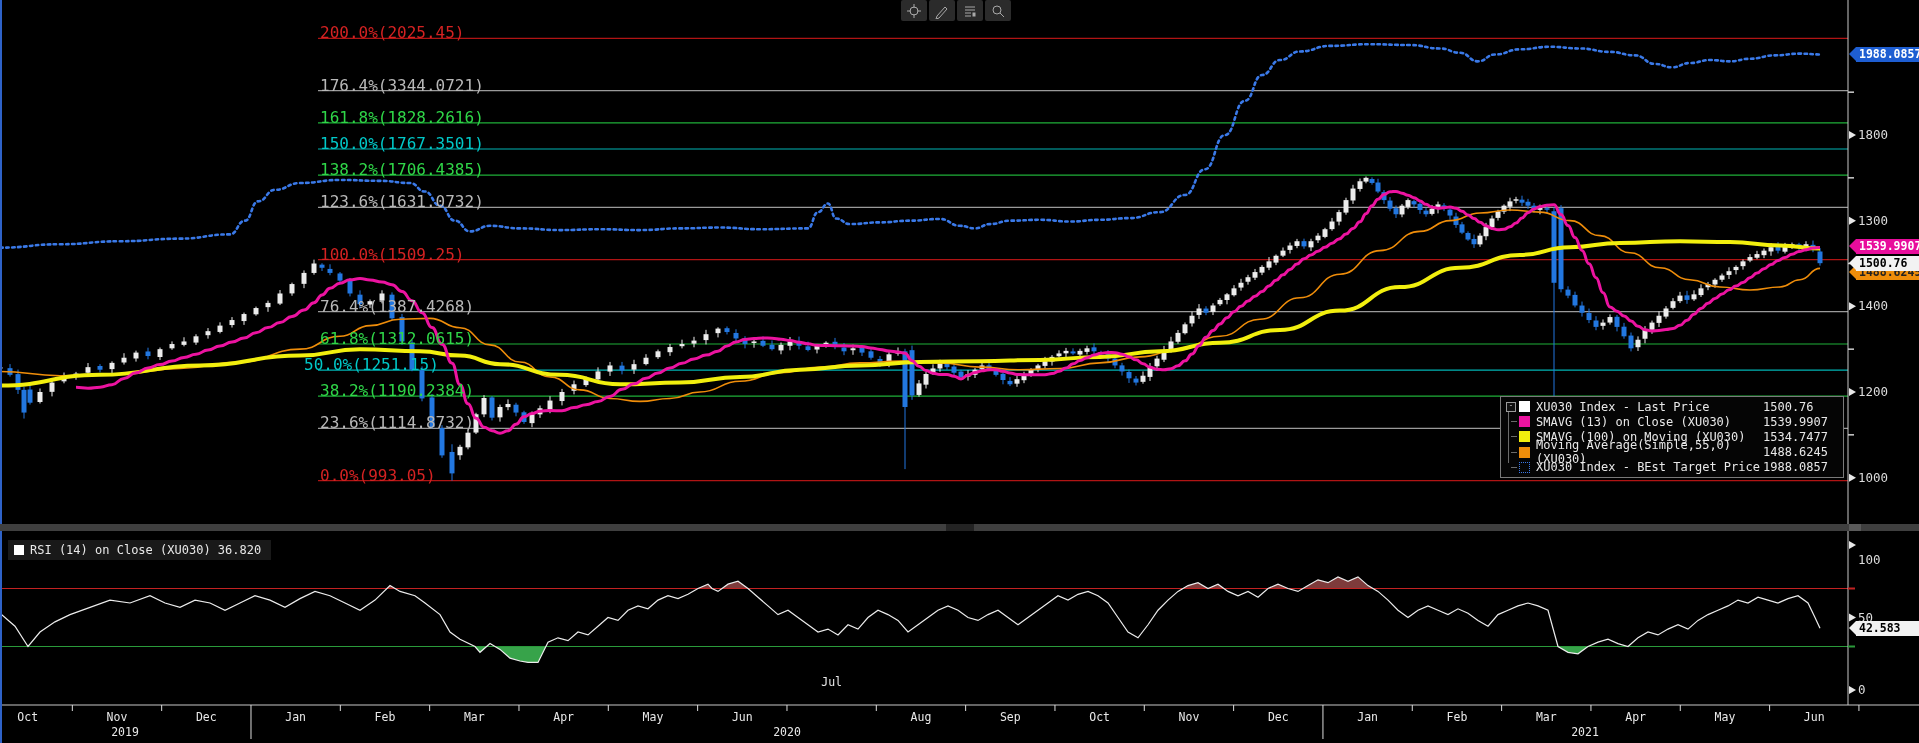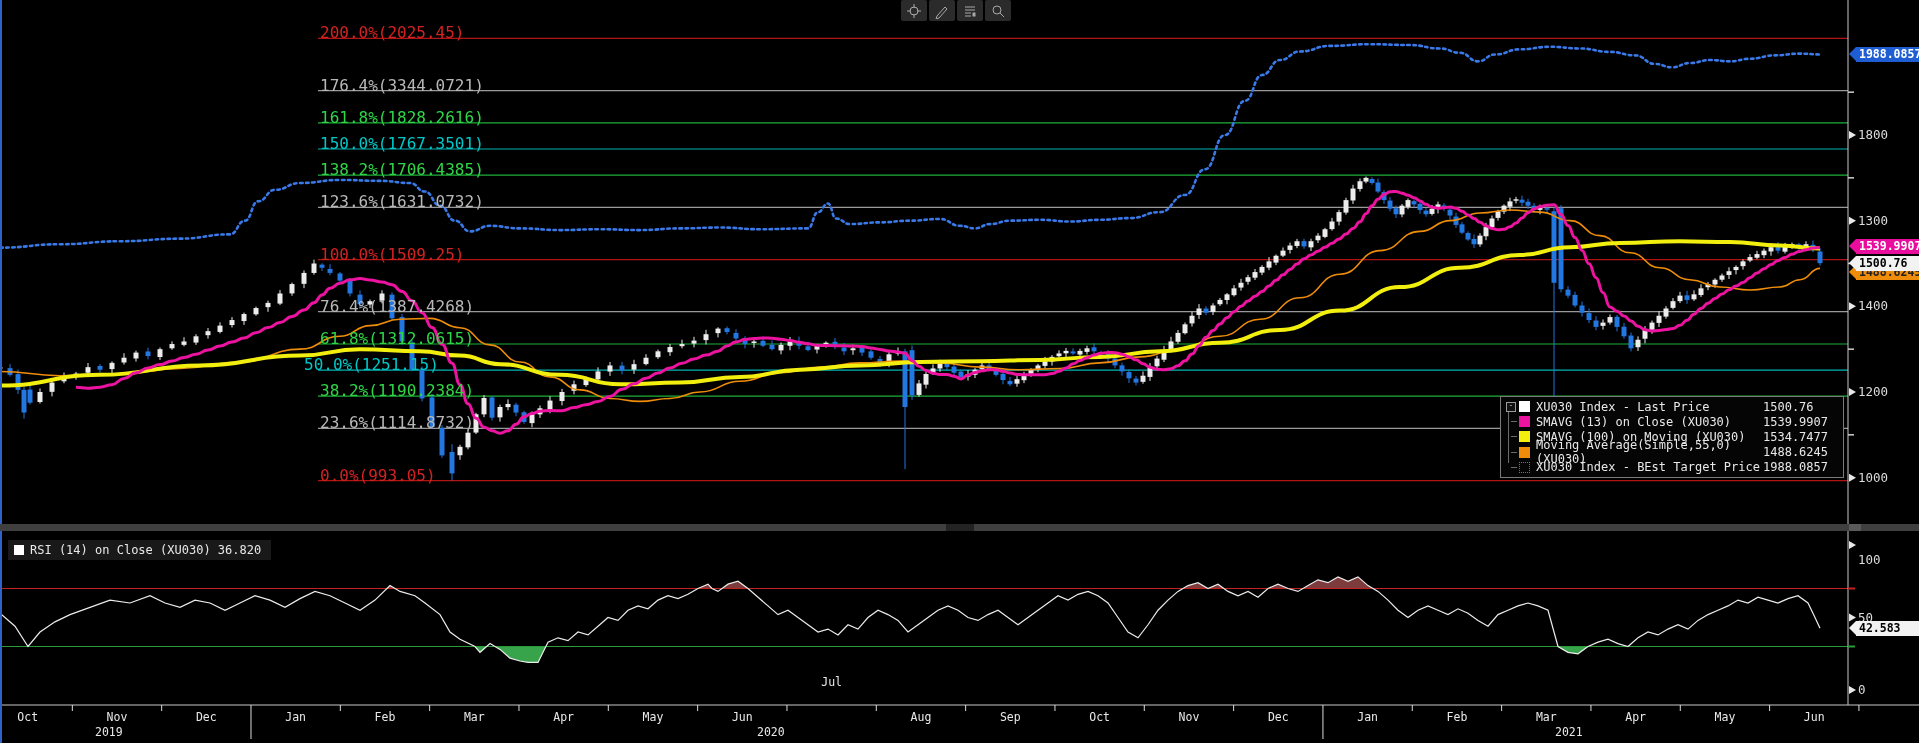--- a/index.html
+++ b/index.html
@@ -10,21 +10,21 @@
   .ovl{position:absolute;white-space:pre;}
   
   #toolbar{position:absolute;top:0;display:flex;gap:2px;}
   .tbtn{width:26px;height:21px;background:#2b2b2b;border-radius:2px;display:flex;
         align-items:center;justify-content:center;cursor:pointer;}
   
   .fiblab{position:absolute;font-size:16px;letter-spacing:0px;}
   
   .ylab{position:absolute;font-size:12.5px;color:#dcdcdc;left:1858px;}
   .xlab{position:absolute;font-size:11.5px;color:#e8e8e8;text-align:center;width:60px;}
-  .yearlab{position:absolute;font-size:11.5px;color:#e8e8e8;width:60px;}
+  .yearlab{position:absolute;font-size:11.5px;color:#e8e8e8;text-align:center;width:60px;}
   
   .badge{position:absolute;left:1856px;width:62px;height:15px;line-height:15px;
          font-size:11.5px;font-weight:600;padding-left:3px;}
   .badge::before{content:"";position:absolute;left:-7px;top:0;
          border-top:7.5px solid transparent;border-bottom:7.5px solid transparent;
          border-right:7px solid var(--bg);}
   
   #legend{position:absolute;left:1500px;top:396px;width:344px;height:82px;
           background:#050505;border:1px solid #7a7a7a;font-size:12px;color:#e8e8e8;
           padding:2px 4px 2px 2px;box-sizing:border-box;}

